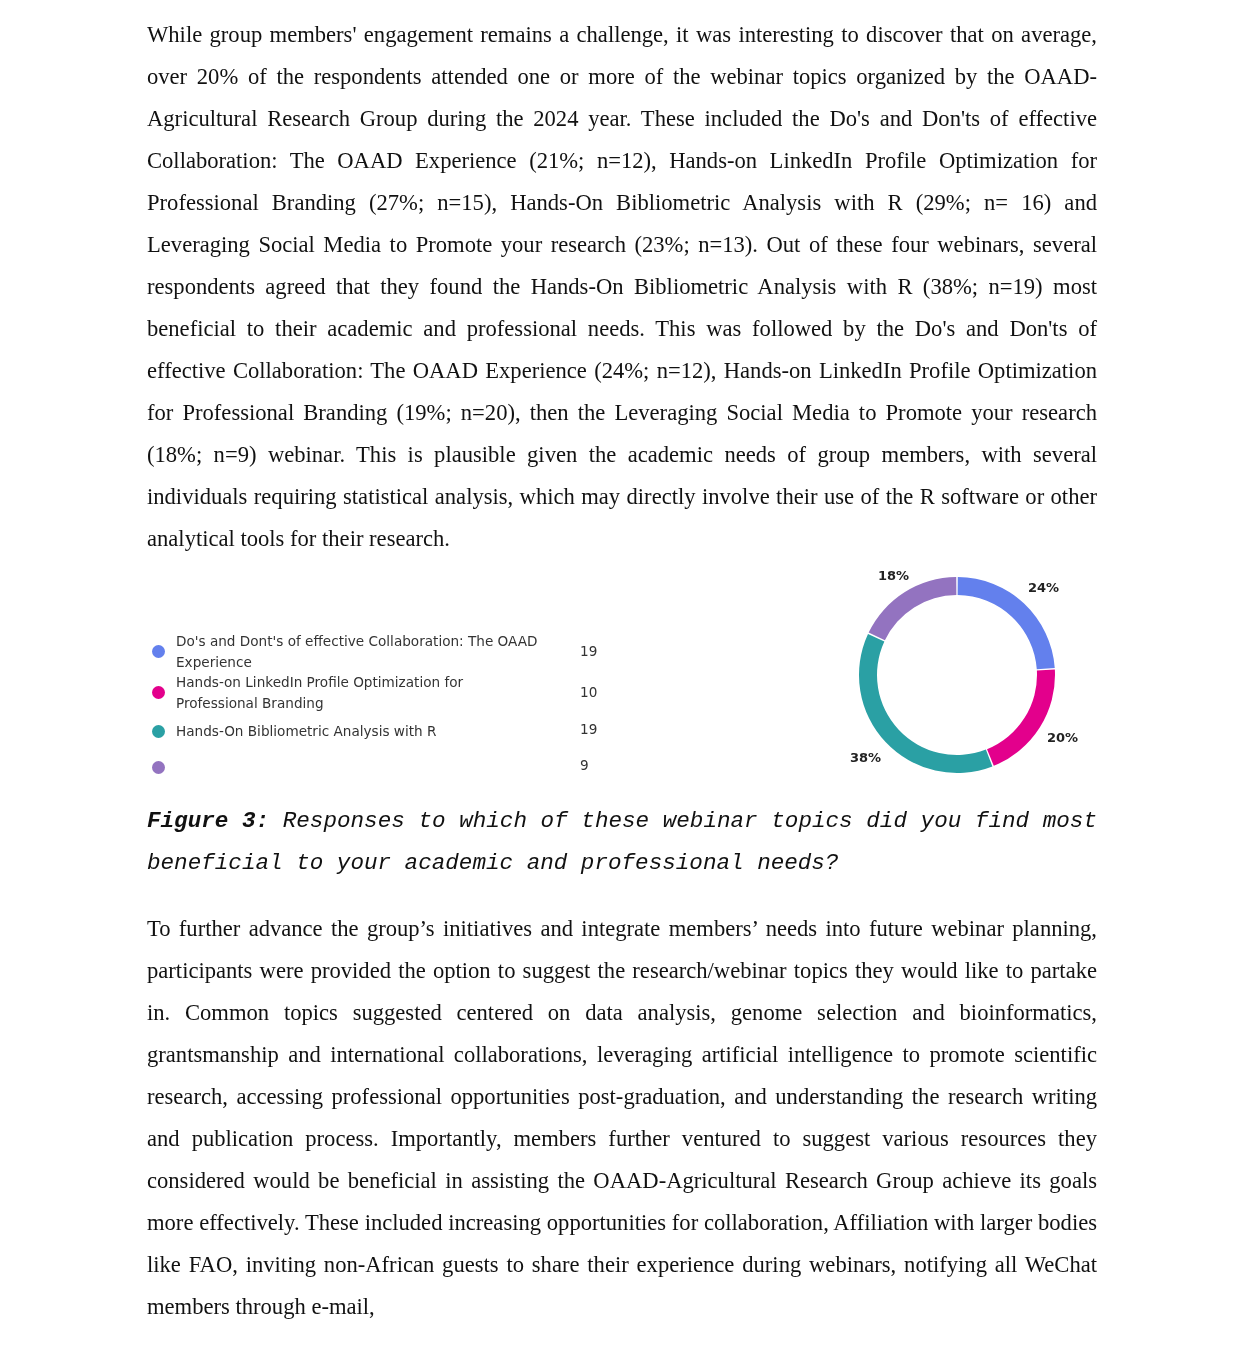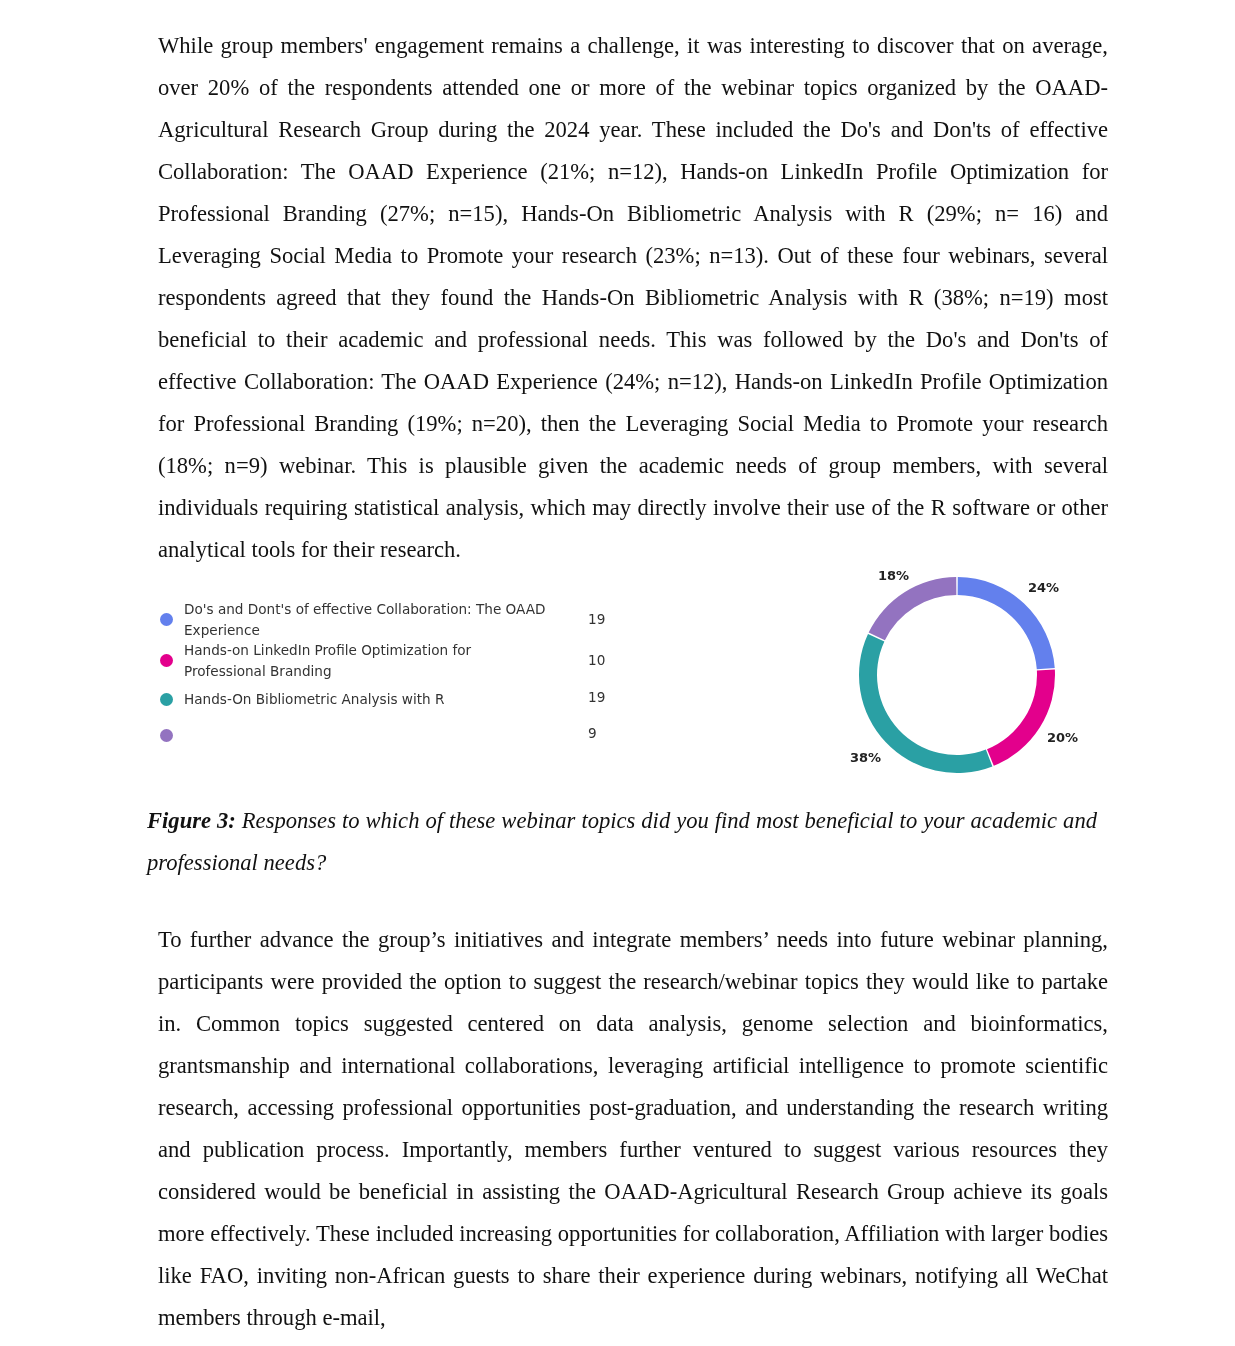--- a/index.html
+++ b/index.html
@@ -1,35 +1,35 @@
 <!DOCTYPE html>
 <html><head>
 <meta charset="utf-8">
 <style>
   html, body { margin: 0; padding: 0; background: #ffffff; }
   body { width: 1235px; height: 1346px; position: relative; overflow: hidden; }
   .page { position: absolute; left: 0; top: 0; width: 1235px; height: 1346px; }
   .para {
     position: absolute; left: 147px; width: 950px;
     font-family: "Liberation Serif", serif; font-size: 22.6px; line-height: 42px;
-    color: #111; text-align: justify; margin: 11px;
+    color: #111; text-align: justify; margin: 0;
   }
   #para1 { top: 14px; }
   #para2 { top: 908px; }
   .caption {
     position: absolute; left: 147px; top: 800px; width: 950px;
-    font-family: Liberation Serif, serif; font-size: 22.6px; line-height: 42px;
+    font-family: Liberation Mono, monospace; font-size: 22.6px; line-height: 42px;
     font-style: italic; text-align: justify; color: #111; margin: 0;
   }
   .caption b { font-weight: bold; }
   .legend {
     position: absolute; left: 150px; top: 598px; width: 460px;
     font-family: "DejaVu Sans", sans-serif; font-size: 13.6px; color: #333;
   }
-  .legend-row { position: absolute; left: 8px; width: 460px; display: flex; align-items: center; }
+  .legend-row { position: absolute; left: 0; width: 460px; display: flex; align-items: center; margin-top: 32px; }
   .legend-dot { position: absolute; left: 2px; width: 13px; height: 13px; border-radius: 50%; }
   .legend-label { position: absolute; left: 26px; width: 370px; line-height: 20.5px; }
   .legend-value { position: absolute; left: 430px; }
   .donut { position: absolute; left: 840px; top: 560px; width: 260px; height: 230px; }
   .donut-label { font-family: "DejaVu Sans", sans-serif; font-size: 13px; fill: #222; font-weight: bold; }
 </style>
 </head>
 <body>
 
 <div class="page">

